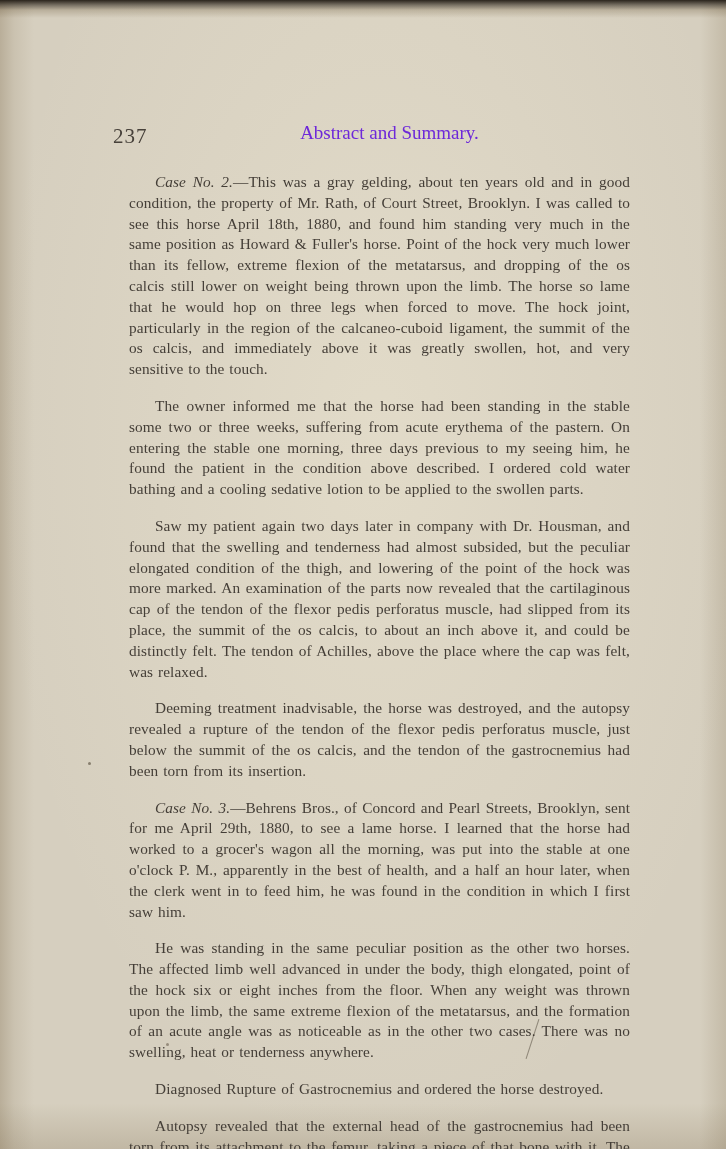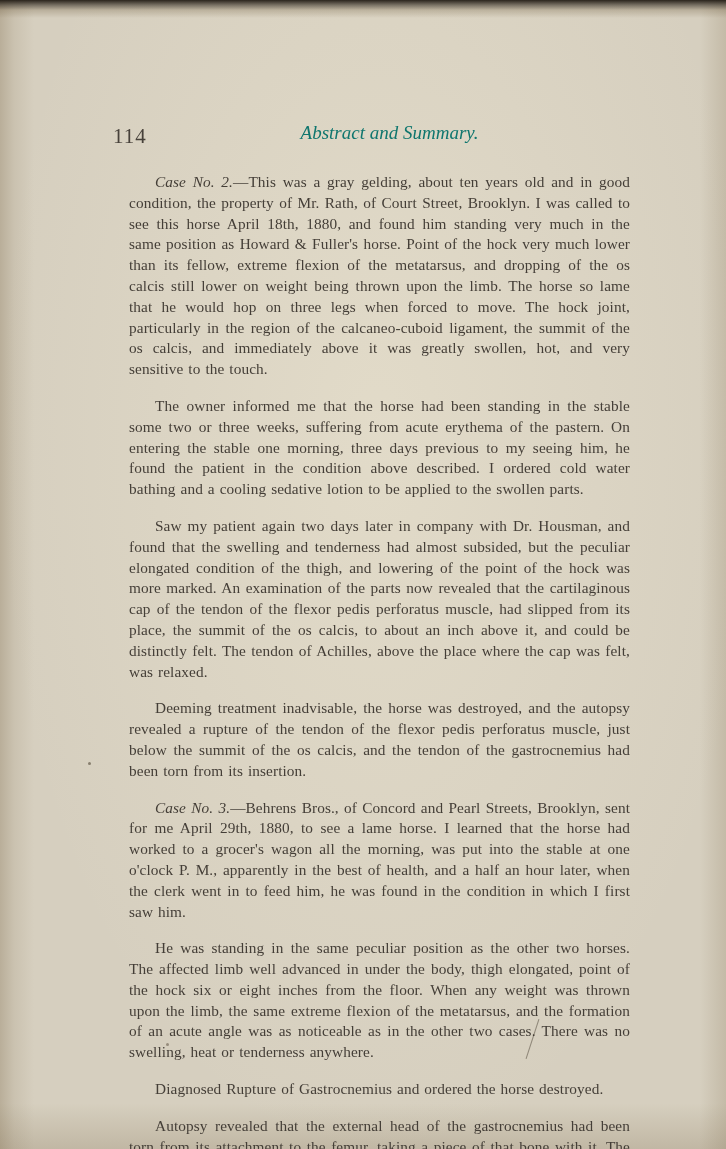--- a/index.html
+++ b/index.html
@@ -42,24 +42,23 @@
   .page-number {
     position: absolute;
     left: 0;
     top: 2px;
     font-size: 21px;
     letter-spacing: 1px;
     color: #47413a;
   }
   .running-title {
     text-align: center;
-    font-style: italic;
     font-size: 19px;
     padding-left: 20px;
-    color: #0f766e;
+    color: #6d28d9;
   }
 
   .body-text {
     font-size: 15.3px;
     line-height: 20.8px;
     text-align: justify;
     letter-spacing: 0.1px;
     word-spacing: 1px;
   }
   .body-text p {
@@ -110,21 +109,21 @@
     border-radius: 50%;
     background: rgba(70,58,42,0.45);
   }
 </style>
 </head>
 <body>
 
 <div class="page-content">
 
   <div class="header-row">
-    <span class="page-number">114</span>
+    <span class="page-number">237</span>
     <div class="running-title">Abstract and Summary.</div>
   </div>
 
   <div class="body-text">
 
     <p><span class="lead">Case No. 2.</span><span>—This was a gray gelding, about ten years old and in good condition, the property of Mr. Rath, of Court Street, Brooklyn. I was called to see this horse April 18th, 1880, and found him standing very much in the same position as Howard &amp; Fuller's horse. Point of the hock very much lower than its fellow, extreme flexion of the metatarsus, and dropping of the os calcis still lower on weight being thrown upon the limb. The horse so lame that he would hop on three legs when forced to move. The hock joint, particularly in the region of the calcaneo-cuboid ligament, the summit of the os calcis, and immediately above it was greatly swollen, hot, and very sensitive to the touch.</span></p>
 
     <p><span>The owner informed me that the horse had been standing in the stable some two or three weeks, suffering from acute erythema of the pastern. On entering the stable one morning, three days previous to my seeing him, he found the patient in the condition above described. I ordered cold water bathing and a cooling sedative lotion to be applied to the swollen parts.</span></p>
 
     <p><span>Saw my patient again two days later in company with Dr. Housman, and found that the swelling and tenderness had almost subsided, but the peculiar elongated condition of the thigh, and lowering of the point of the hock was more marked. An examination of the parts now revealed that the cartilaginous cap of the tendon of the flexor pedis perforatus muscle, had slipped from its place, the summit of the os calcis, to about an inch above it, and could be distinctly felt. The tendon of Achilles, above the place where the cap was felt, was relaxed.</span></p>

